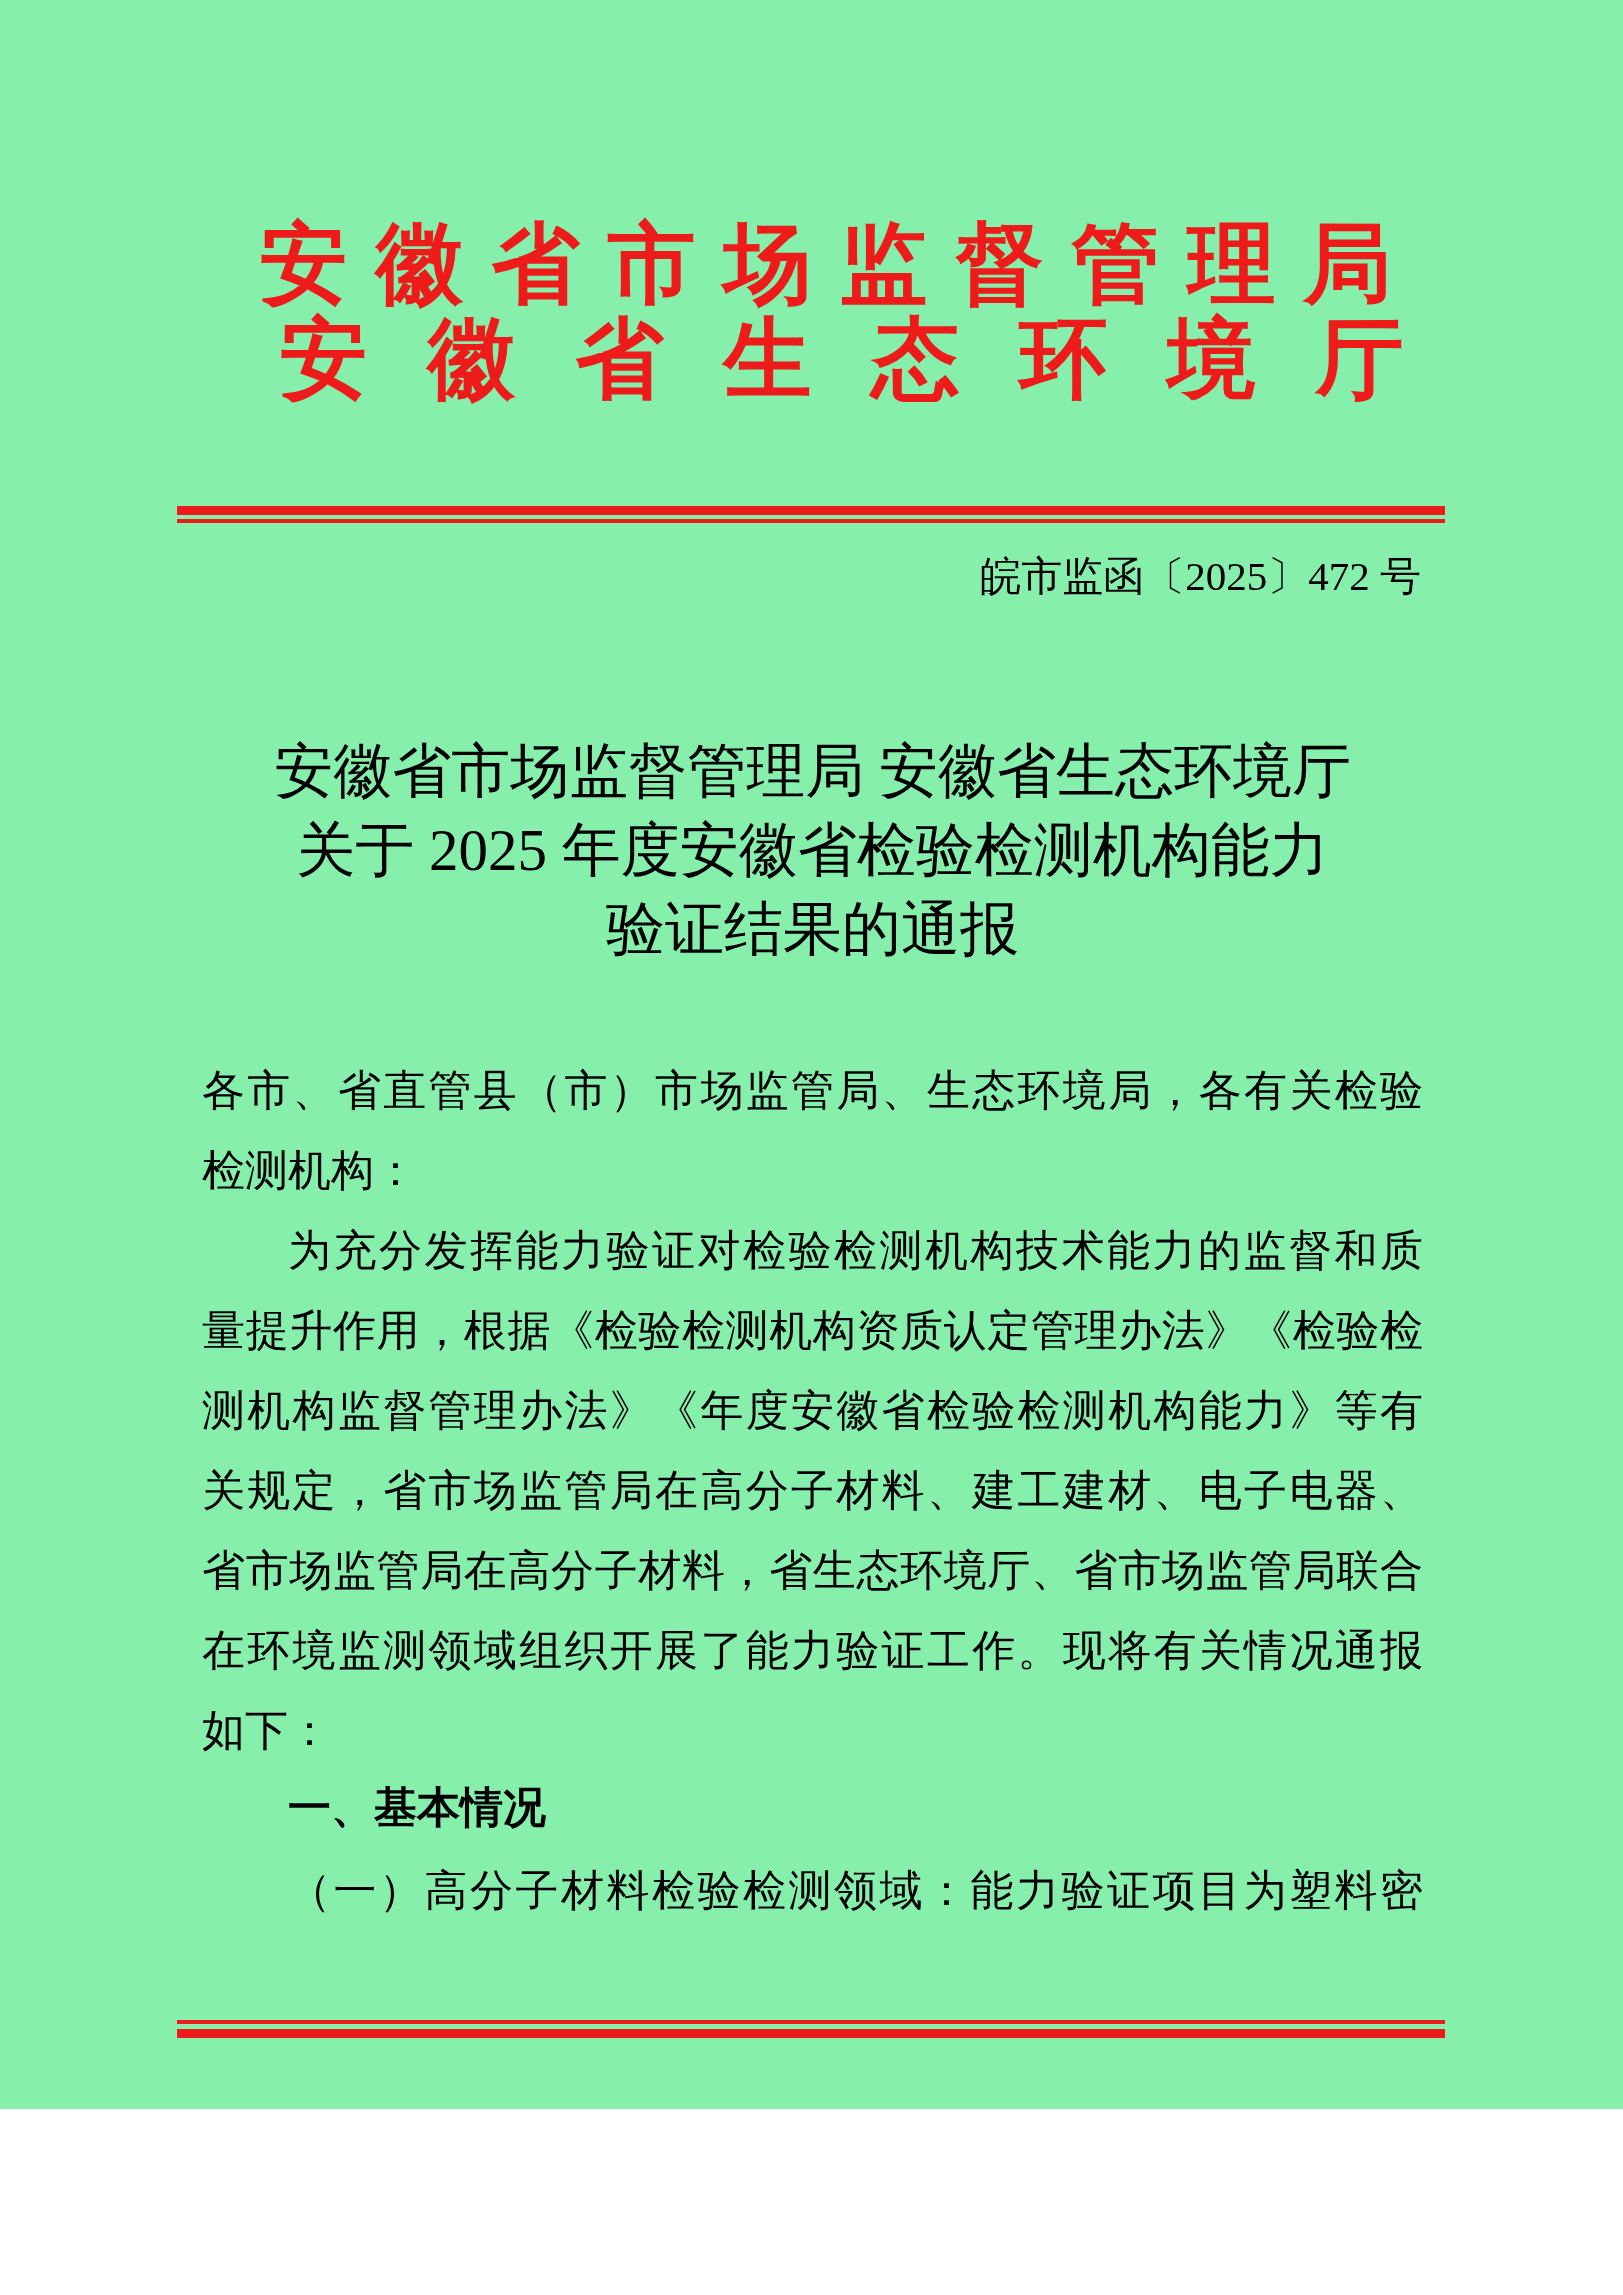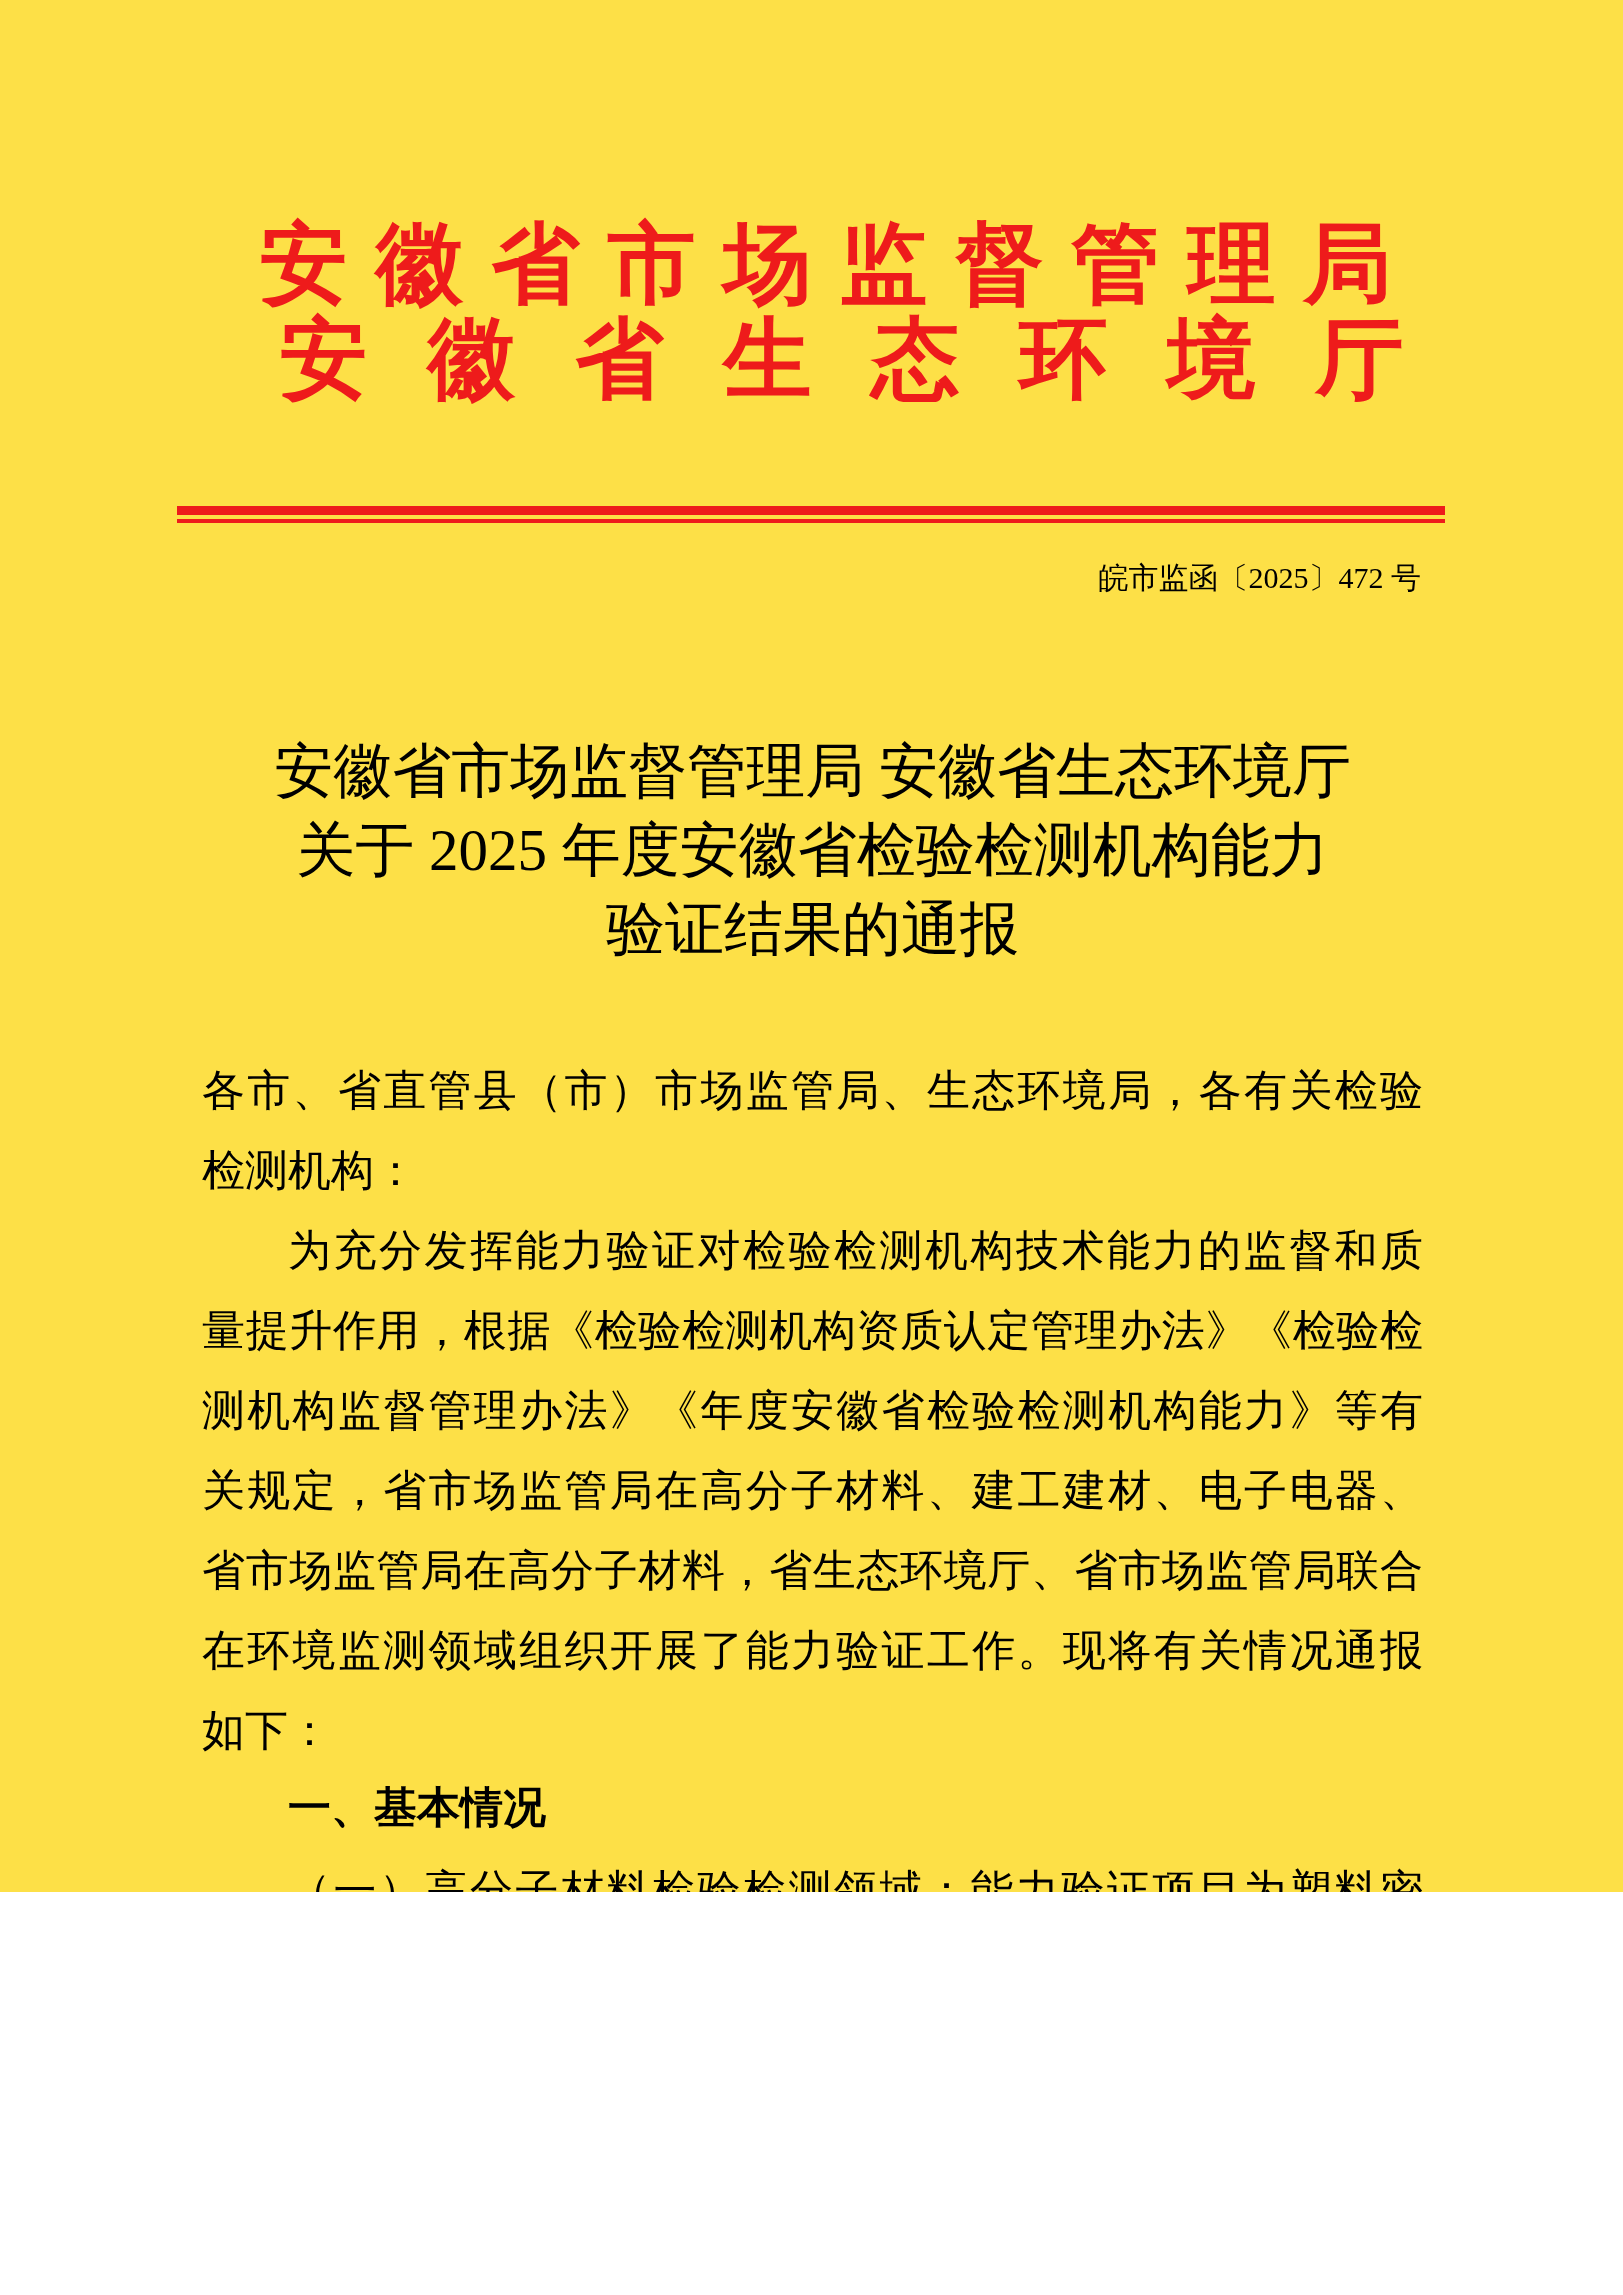--- a/index.html
+++ b/index.html
@@ -2,22 +2,22 @@
 <html lang="zh" style="--accent: #ee1b1b;font-size:8.2px"><head>
 <meta charset="utf-8">
 <title>皖市监函〔2025〕472 号</title>
 <style>
   :root { --accent: #ee1b1b; }
   html, body { margin: 0; padding: 0; background: #ffffff; }
 
   .page {
     position: relative;
     width: 1623px;
-    height: 1892px;
-    background: #fde047;
+    height: 2109px;
+    background: #86efac;
     color: #000000;
     font-family: "Liberation Serif", "DejaVu Serif", serif;
     overflow: hidden;
   }
 
   
   .agency {
     position: absolute;
     left: 0;
     width: 100%;
@@ -40,24 +40,23 @@
   .rule-top-thick    { top: 506px;  height: 8.7px; }
   .rule-top-thin     { top: 519px; height: 3.6px;  }
   .rule-bottom-thin  { top: 2020px; height: 4.1px;  }
   .rule-bottom-thick { top: 2029px; height: 9.2px; }
 
   
   .doc-number {
     position: absolute;
     top: 553px;
     right: 202px;
-    font-size: 30px;
+    font-size: 41px;
     line-height: 1.15;
     white-space: nowrap;
-    margin-top: 8px;
   }
 
   
   .title {
     position: absolute;
     top: 732px;
     left: 202px;
     width: 1221px;
     text-align: center;
     font-size: 59px;

